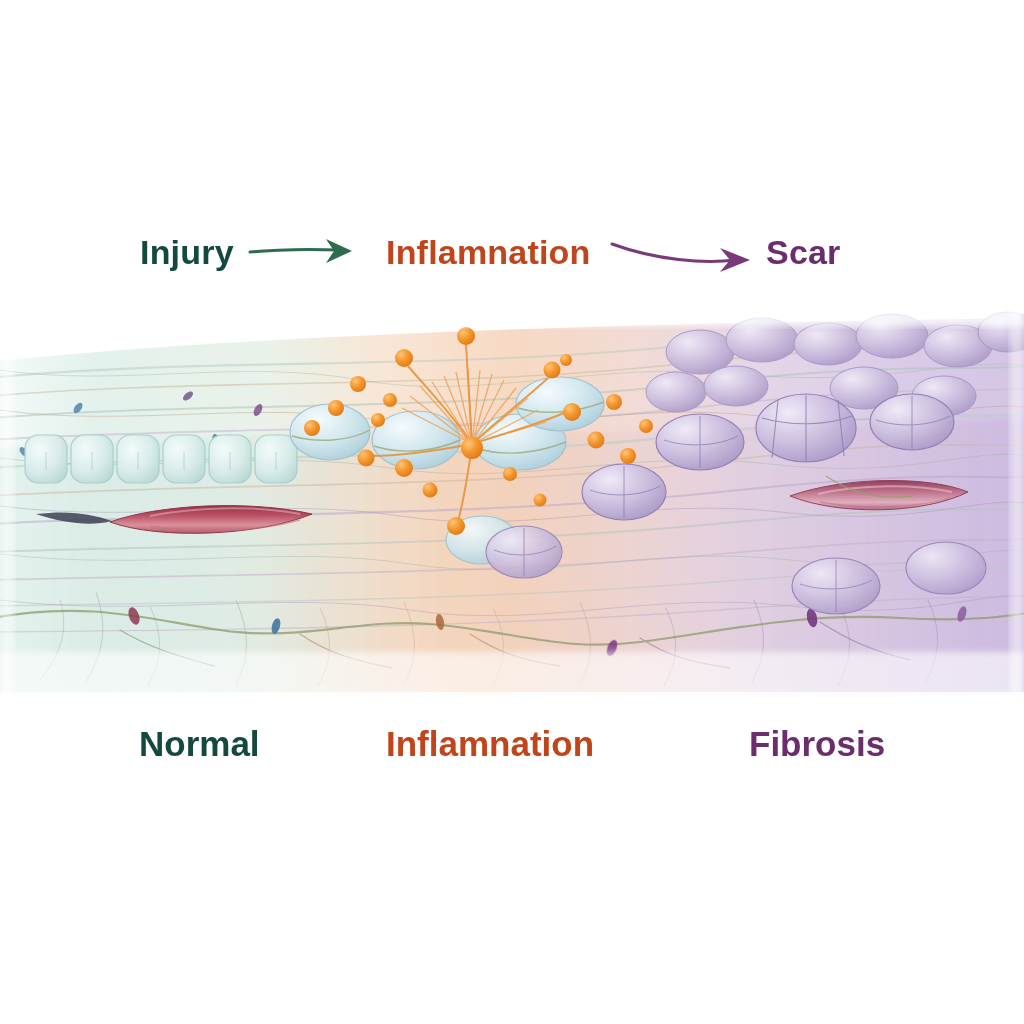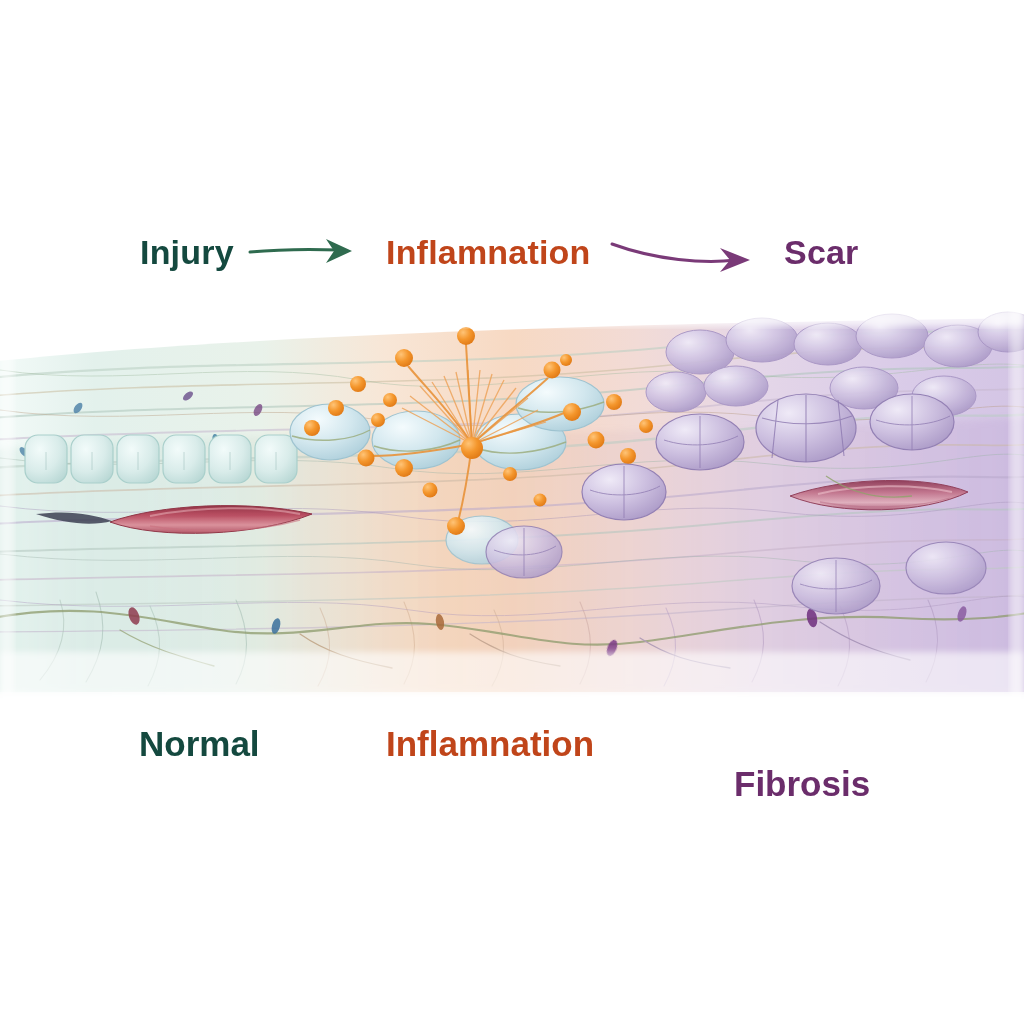--- a/index.html
+++ b/index.html
@@ -12,32 +12,32 @@
   #stage{position:absolute;inset:0;background:#ffffff;}
 
   
   .flow-row{position:absolute;left:0;top:222px;width:1024px;height:72px;}
   .flow-label{
     position:absolute;top:0;height:60px;line-height:60px;
     font-size:34px;font-weight:700;letter-spacing:.2px;white-space:nowrap;
   }
   #flow-injury{left:140px;}
   #flow-inflammation{left:386px;}
-  #flow-scar{left:784px;}
+  #flow-scar{left:766px;}
   .flow-arrow{position:absolute;top:8px;}
 
   
   .stage-row{position:absolute;left:0;top:716px;width:869px;height:62px;}
   .stage-label{
     position:absolute;top:0;height:56px;line-height:56px;
     font-size:35px;font-weight:600;white-space:nowrap;
   }
   #stage-normal{left:139px;}
   #stage-inflammation{left:386px;}
-  #stage-fibrosis{left:734px;margin-top:40px;}
+  #stage-fibrosis{left:749px;}
 
   
   #tissue-art{position:absolute;left:0;top:300px;width:1024px;height:400px;}
   #tissue-art svg{display:block;width:1024px;height:400px;}
 </style>
 </head>
 <body>
 
 <div id="stage">
 

